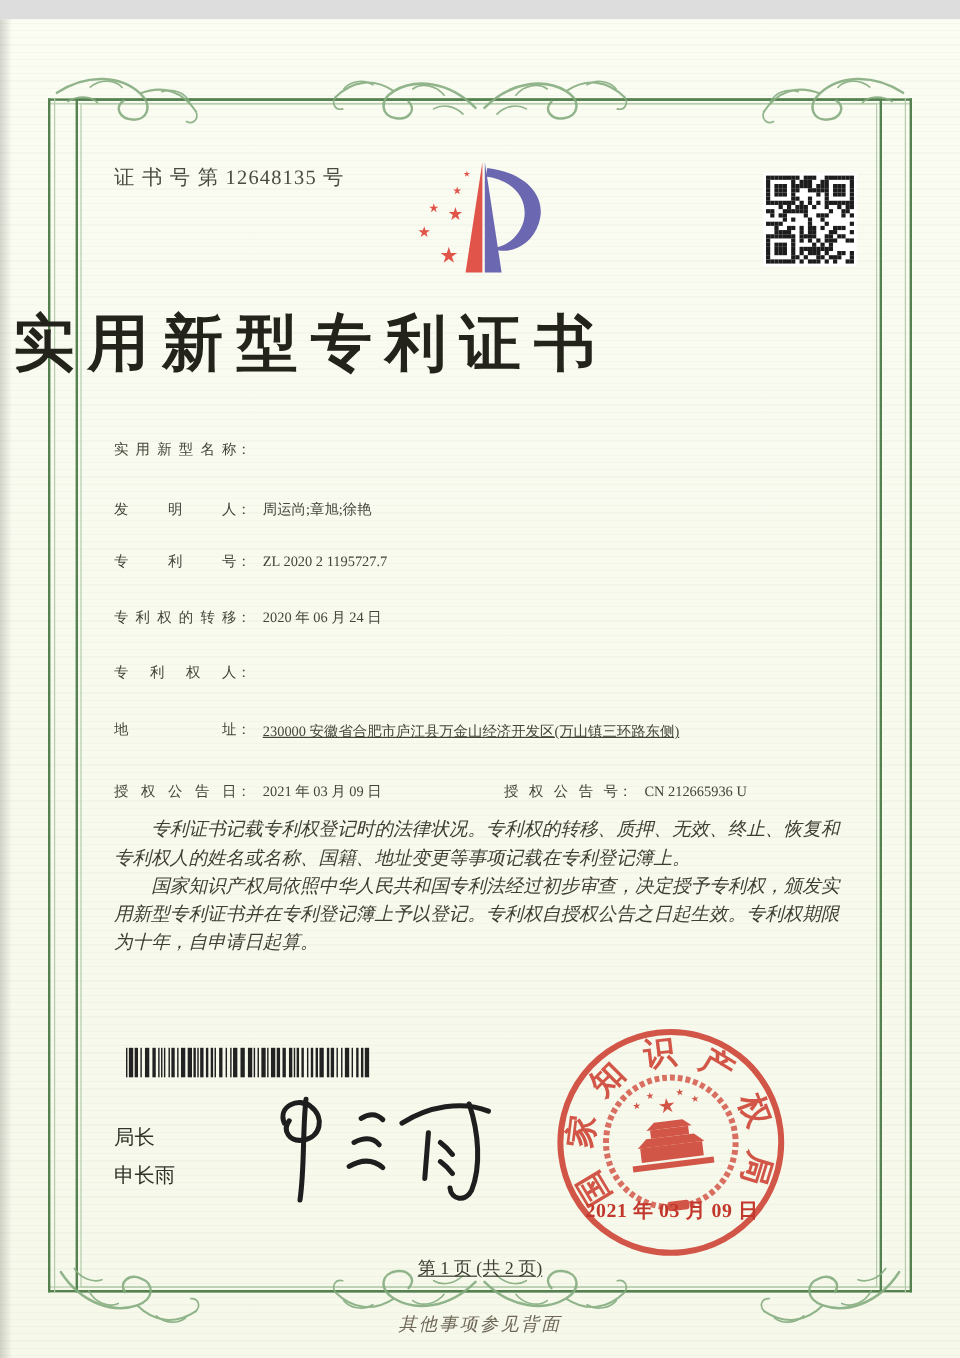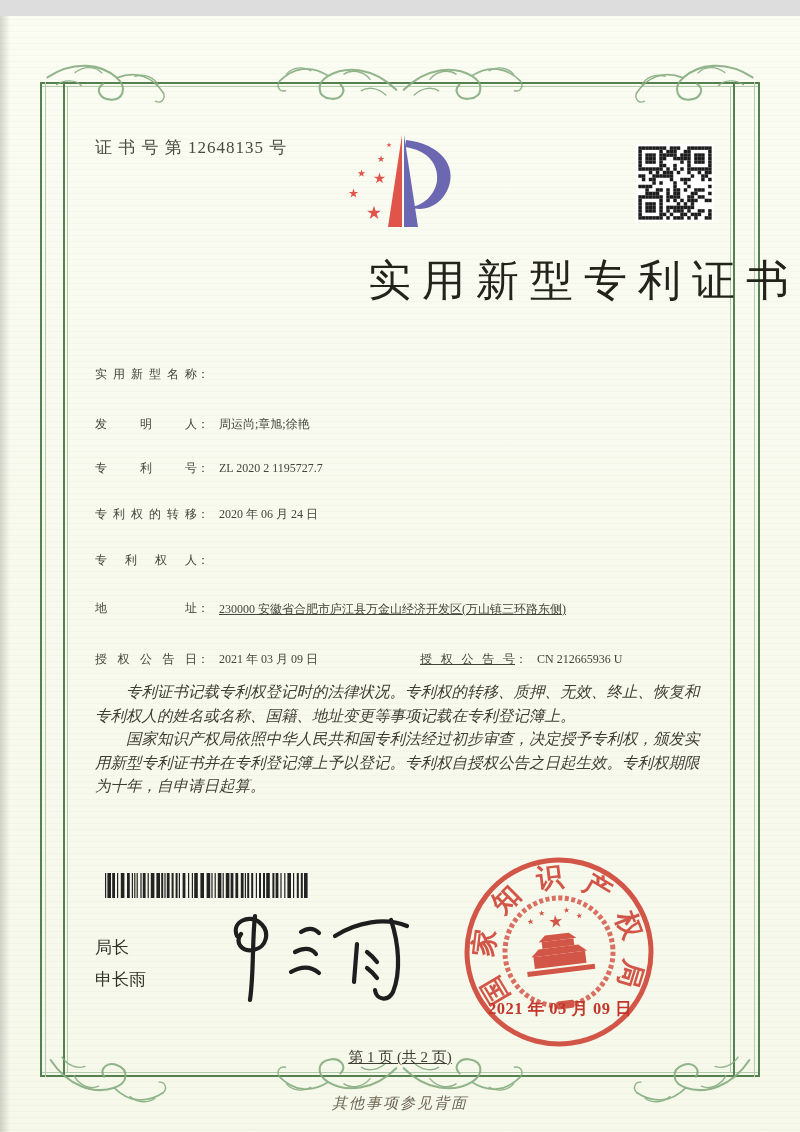--- a/index.html
+++ b/index.html
@@ -19,30 +19,30 @@
   .v-line{position:absolute;top:66px;height:995px;width:2px;background:#54814f;}
   .v-line.light{width:1px;background:#b3ccab;}
   .inner-rect{position:absolute;left:63px;top:66px;width:672px;height:995px;
     border:2px solid #54814f;box-sizing:border-box;}
   .inner-rect .inset{position:absolute;inset:2px;border:1px solid #b3ccab;}
   .orn{position:absolute;width:122px;height:44px;color:#86ad80;opacity:.9;}
   
   .cert-no{position:absolute;left:95px;top:120px;font-size:17px;letter-spacing:1px;color:#4a4a40;}
   .logo{position:absolute;left:340px;top:112px;width:122px;height:108px;}
   .qr{position:absolute;left:636px;top:128px;width:78px;height:78px;background:#fff;}
-  .title{position:absolute;left:0;right:0;top:236px;margin:0;text-align:right;
-    font-size:43px;font-weight:400;letter-spacing:11px;color:#23231c;text-indent:11px;}
+  .title{position:absolute;left:0;right:0;top:236px;margin:0;text-align:left;
+    font-size:51px;font-weight:700;letter-spacing:11px;color:#23231c;text-indent:11px;}
   
   .row{position:absolute;left:95px;width:615px;display:flex;font-size:12px;line-height:26px;color:#44443a;}
   .f-label{flex:none;width:102px;text-align:justify;text-align-last:justify;}
   .f-colon{flex:none;margin-right:10px;}
   .f-value{flex:1;}
   .f-value.addr{max-width:478px;line-height:29px;text-decoration:underline;}
   .pair2{position:absolute;left:325px;top:0;display:flex;}
-  .pair2 .f-label{width:95px;text-decoration:underline;}
+  .pair2 .f-label{width:95px;}
   
   .body-text{position:absolute;left:95px;width:612px;top:664px;
     font-size:15.5px;line-height:23.5px;color:#3f3e33;font-style:italic;}
   .body-text p{margin:0;text-indent:2em;}
   
   .barcode{position:absolute;left:104px;top:857px;width:205px;height:25px;}
   .sig-title{position:absolute;left:95px;top:920px;font-size:17px;color:#33332b;}
   .sig-name{position:absolute;left:95px;top:952px;font-size:17px;color:#33332b;}
   .sig-script{position:absolute;left:215px;top:886px;width:205px;height:105px;}
   .seal{position:absolute;left:456px;top:833px;width:206px;height:206px;opacity:.9;}

